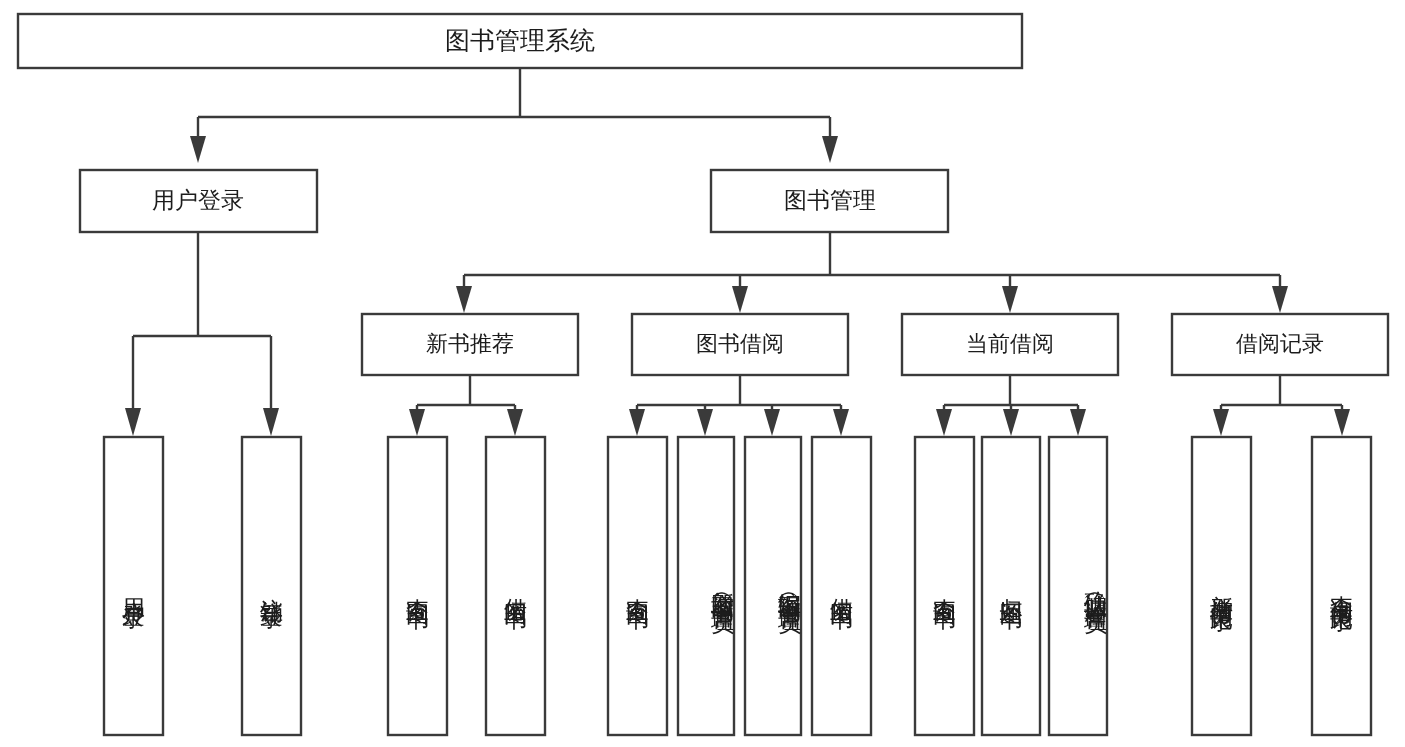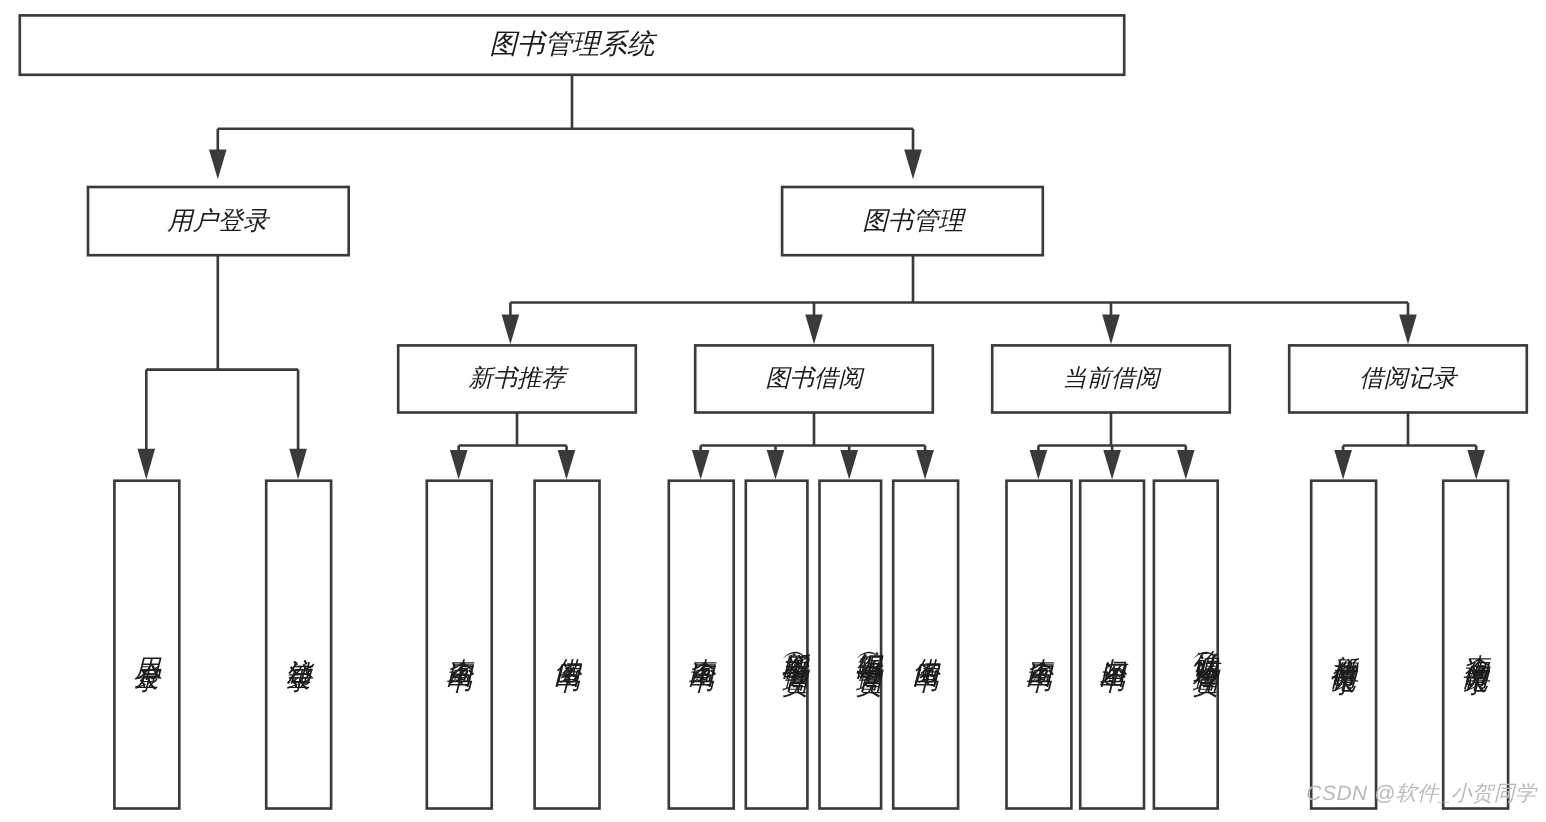--- a/index.html
+++ b/index.html
@@ -11,21 +11,20 @@
     width: 1405px;
     height: 747px;
     font-family: "Liberation Sans", "DejaVu Sans", sans-serif;
     overflow: hidden;
     position: relative;
   }
   #diagram-root {
     position: relative;
     width: 1405px;
     height: 738px;
-    font-style: italic;
   }
   svg.diagram-canvas {
     position: absolute;
     left: 0;
     top: 0;
     width: 1405px;
     height: 747px;
   }
   .node-box {
     fill: #ffffff;
@@ -219,15 +218,14 @@
   <div class="leaf-label" style="left:745px; top:443px; width:56px; height:286px; align-items:flex-start;">编辑图书（管理员）</div>
   <div class="leaf-label" style="left:812px; top:437px; width:59px; height:298px;">借阅图书</div>
 
   <div class="leaf-label" style="left:915px; top:437px; width:59px; height:298px;">查询图书</div>
   <div class="leaf-label" style="left:982px; top:437px; width:58px; height:298px;">归还图书</div>
   <div class="leaf-label" style="left:1049px; top:443px; width:58px; height:286px; align-items:flex-start;">确认归还（管理员）</div>
 
   <div class="leaf-label" style="left:1192px; top:437px; width:59px; height:298px;">新增借阅记录</div>
   <div class="leaf-label" style="left:1312px; top:437px; width:59px; height:298px;">查询借阅记录</div>
 
-  <div class="watermark">CSDN @软件_小贺同学</div>
 
 </div>
 
 </body></html>

